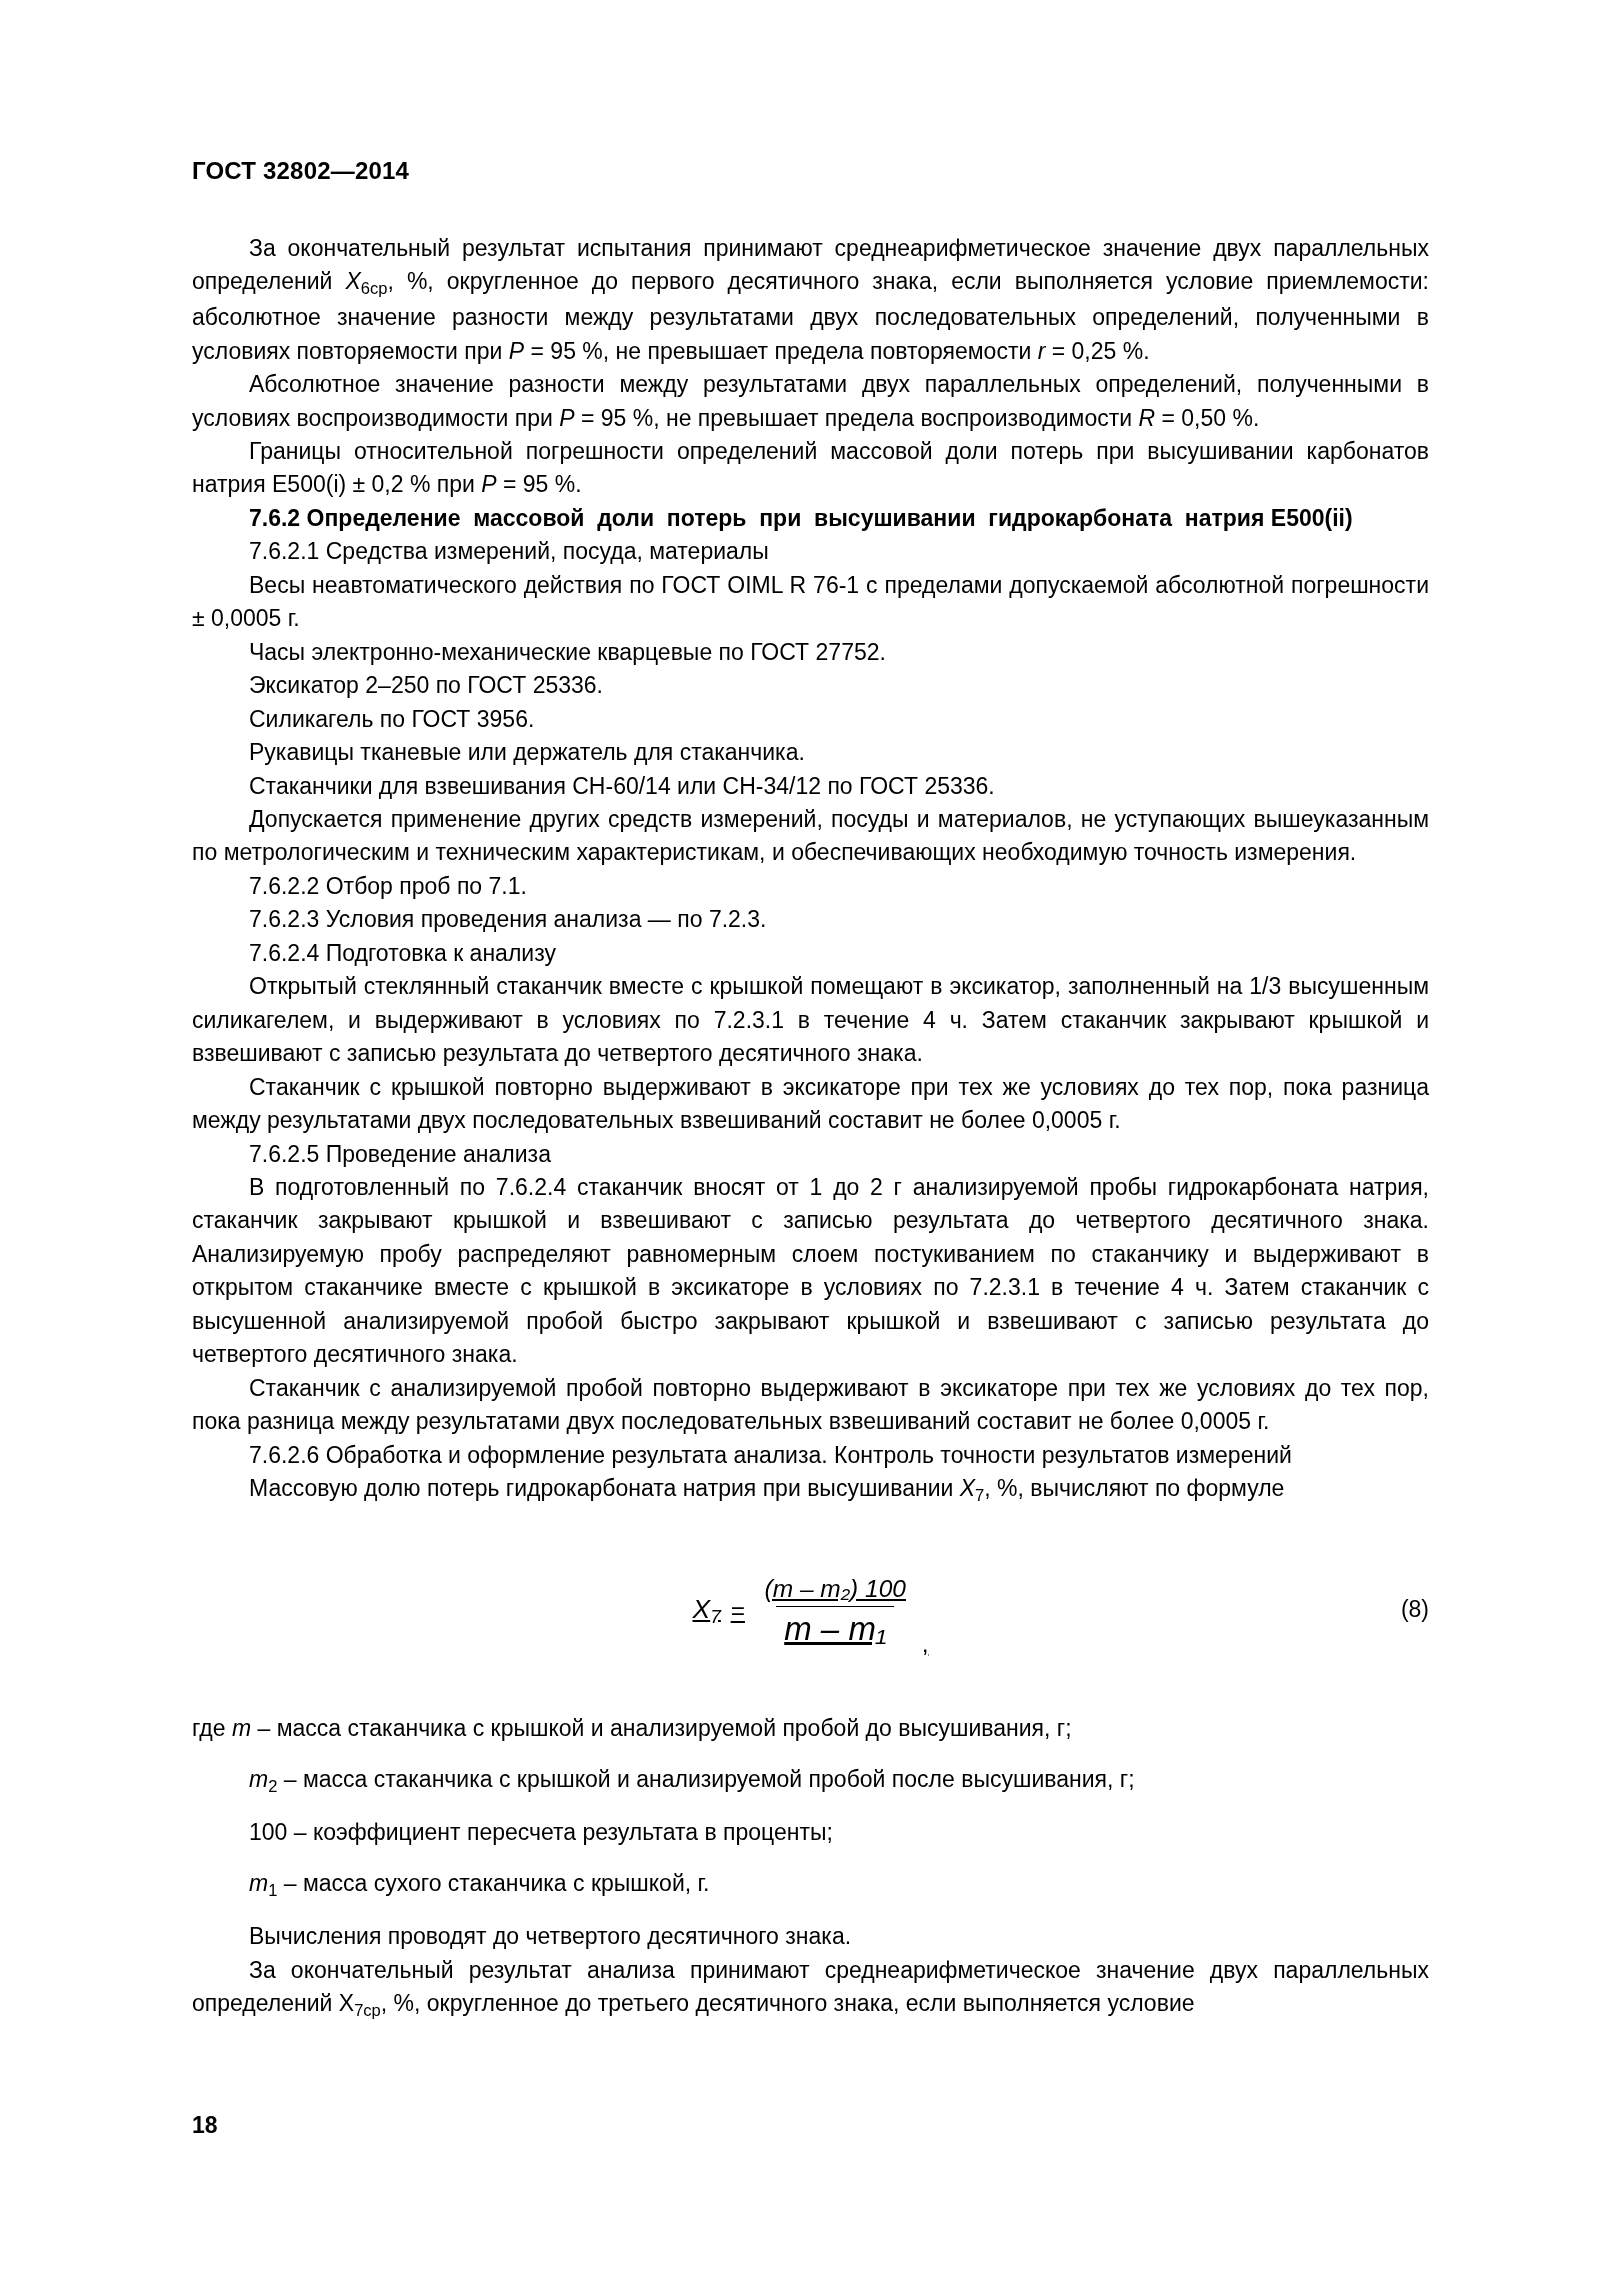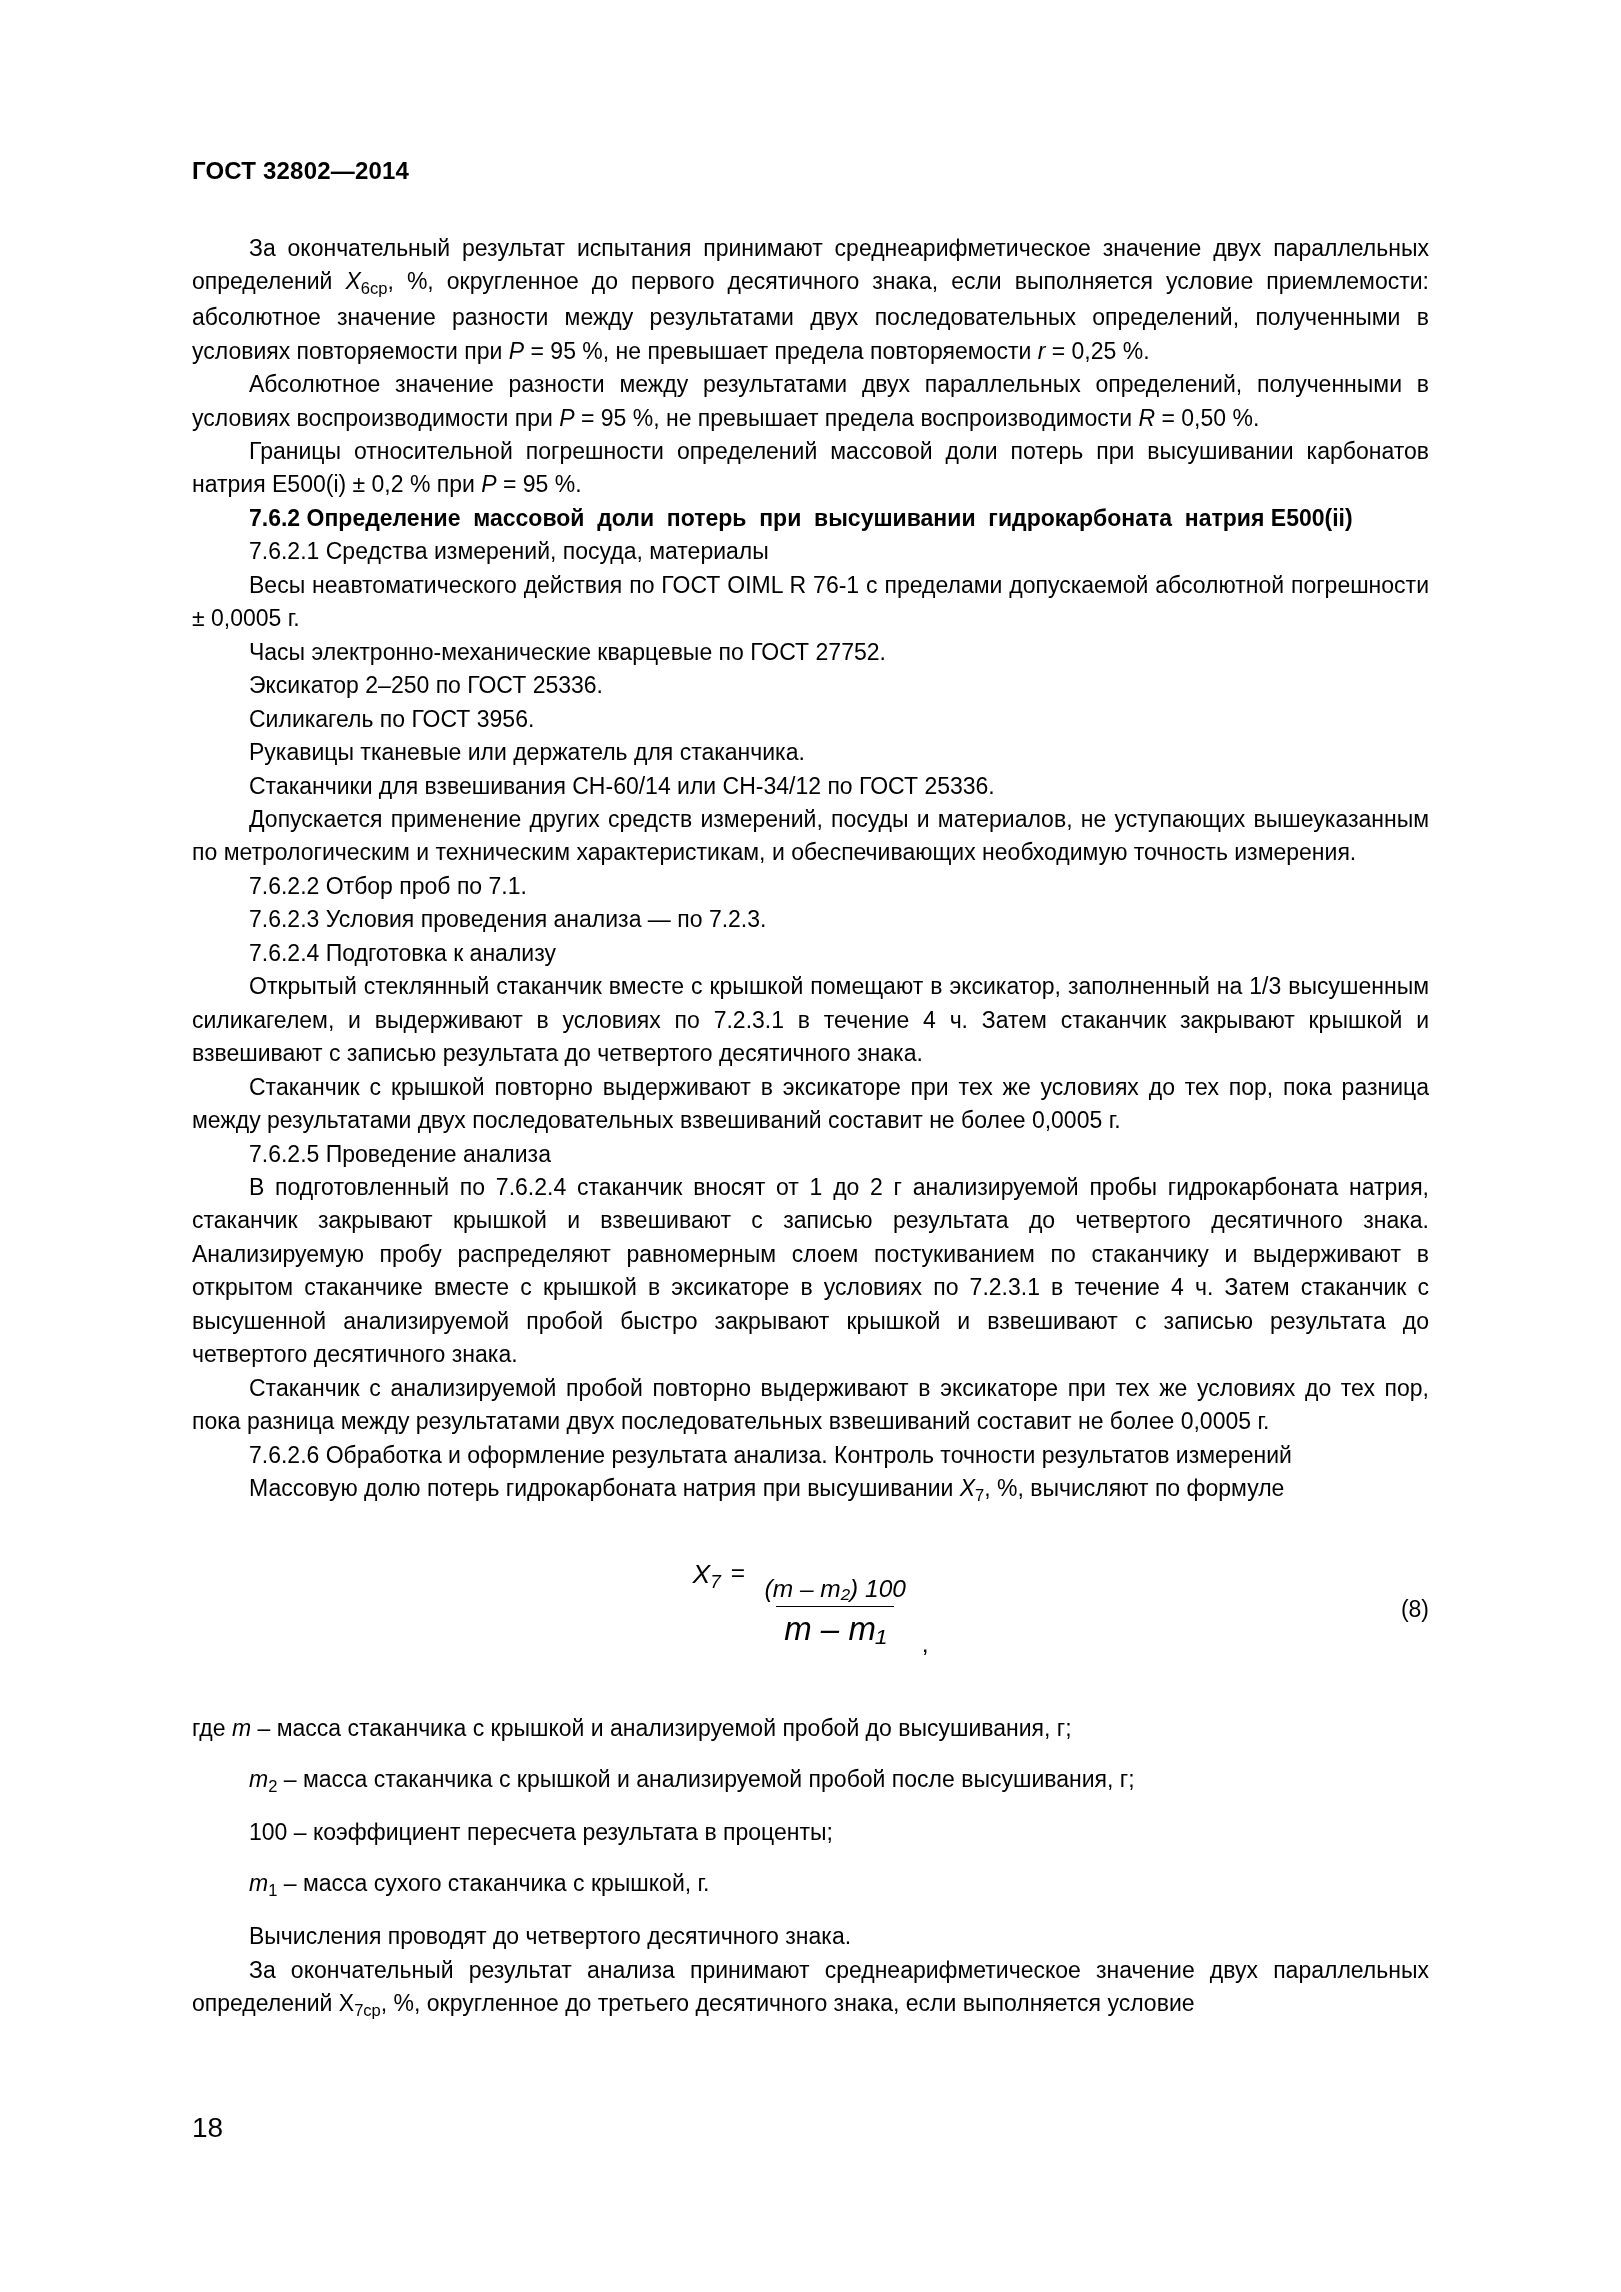--- a/index.html
+++ b/index.html
@@ -61,21 +61,23 @@
     margin: 51px 0 45px 0;
     position: relative;
     height: 108px;
   }
   .formula {
     position: absolute;
     left: 50%;
     transform: translateX(-50%);
     top: 0;
     display: flex;
+    align-items: center;
     font-size: 24.5px;
+    text-decoration: underline;
   }
   .fvar {
     font-style: italic;
     font-size: 26.5px;
   }
   .feq {
     margin: 0 9.8px;
     font-size: 24.5px;
   }
   .frac {
@@ -111,22 +113,22 @@
   .defs p {
     margin: 0 0 17.6px 0;
   }
   .defs p.hang {
     text-indent: 57px;
   }
   .pagenum {
     position: absolute;
     left: 192px;
     top: 2112px;
-    font-size: 28px;
-    font-weight: normal;
+    font-size: 23px;
+    font-weight: bold;
   }
 </style>
 </head>
 <body>
 
 <div class="page">
 
   <div class="content">
 
     <div class="header">ГОСТ 32802—2014</div>

